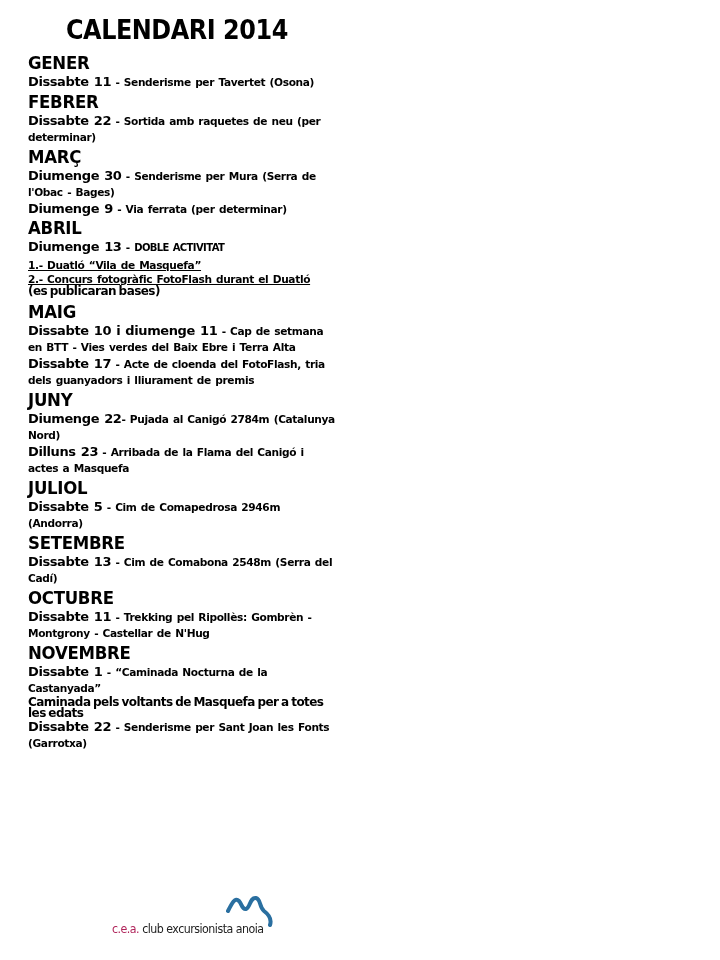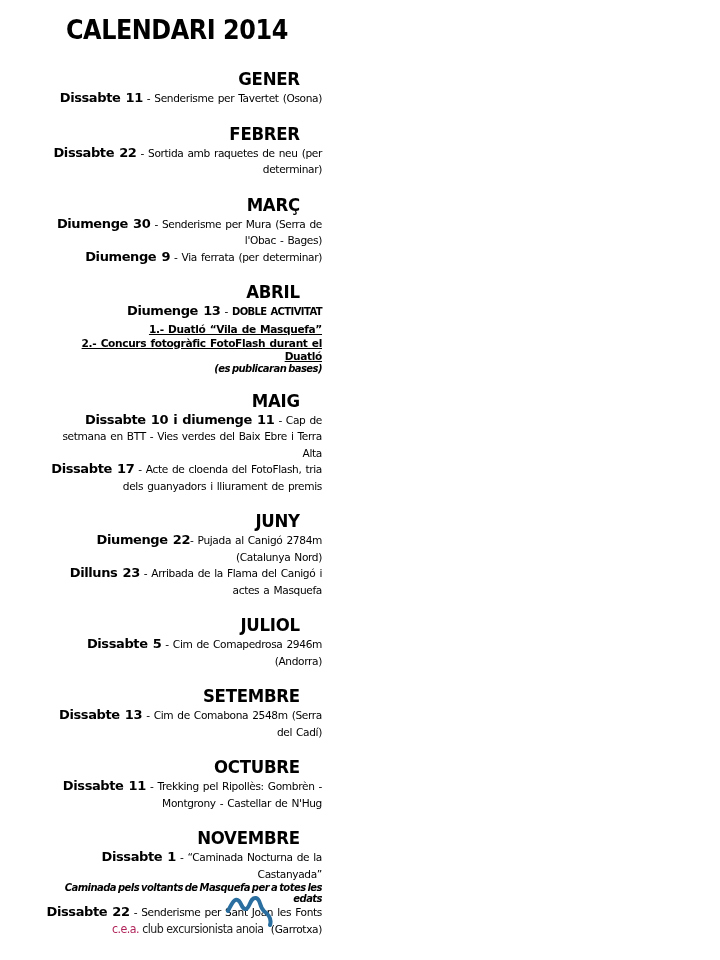--- a/index.html
+++ b/index.html
@@ -26,22 +26,21 @@
     font-weight: bold;
     font-size: 26px;
     letter-spacing: -0.5px;
     margin: 0 0 0 38px;
     line-height: 32px;
     height: 38px;
     transform: scaleX(0.92);
     transform-origin: left center;
   }
   .month {
-    margin: 16px;
-    text-align: right;
+    margin: 0;
   }
   .month-name {
     font-weight: bold;
     font-size: 18px;
     line-height: 22px;
     letter-spacing: -0.3px;
     transform: scaleX(0.92);
     transform-origin: left center;
     display: block;
     white-space: nowrap;
@@ -51,41 +50,40 @@
     line-height: 16.5px;
     font-weight: bold;
     letter-spacing: -0.35px;
     word-spacing: 1px;
   }
   .event .day {
     font-size: 13px;
     letter-spacing: -0.4px;
   }
   .event .desc {
-    font-weight: normal;
+    font-weight: bold;
   }
   .event .desc-italic {
     font-size: 10px;
     letter-spacing: -0.6px;
   }
   .sub-line {
     font-size: 10.6px;
     line-height: 16px;
     font-weight: bold;
     letter-spacing: -0.35px;
     word-spacing: 1px;
     text-decoration: underline;
   }
   .small-note {
-    font-size: 10px;
+    font-size: 12px;
     line-height: 11px;
     font-weight: bold;
     letter-spacing: -0.55px;
     word-spacing: -1px;
-    font-style: italic;
   }
   .logo {
     position: absolute;
     left: 112px;
     top: 893px;
     width: 170px;
     height: 50px;
     text-decoration: underline;
   }
   .logo .wave {

